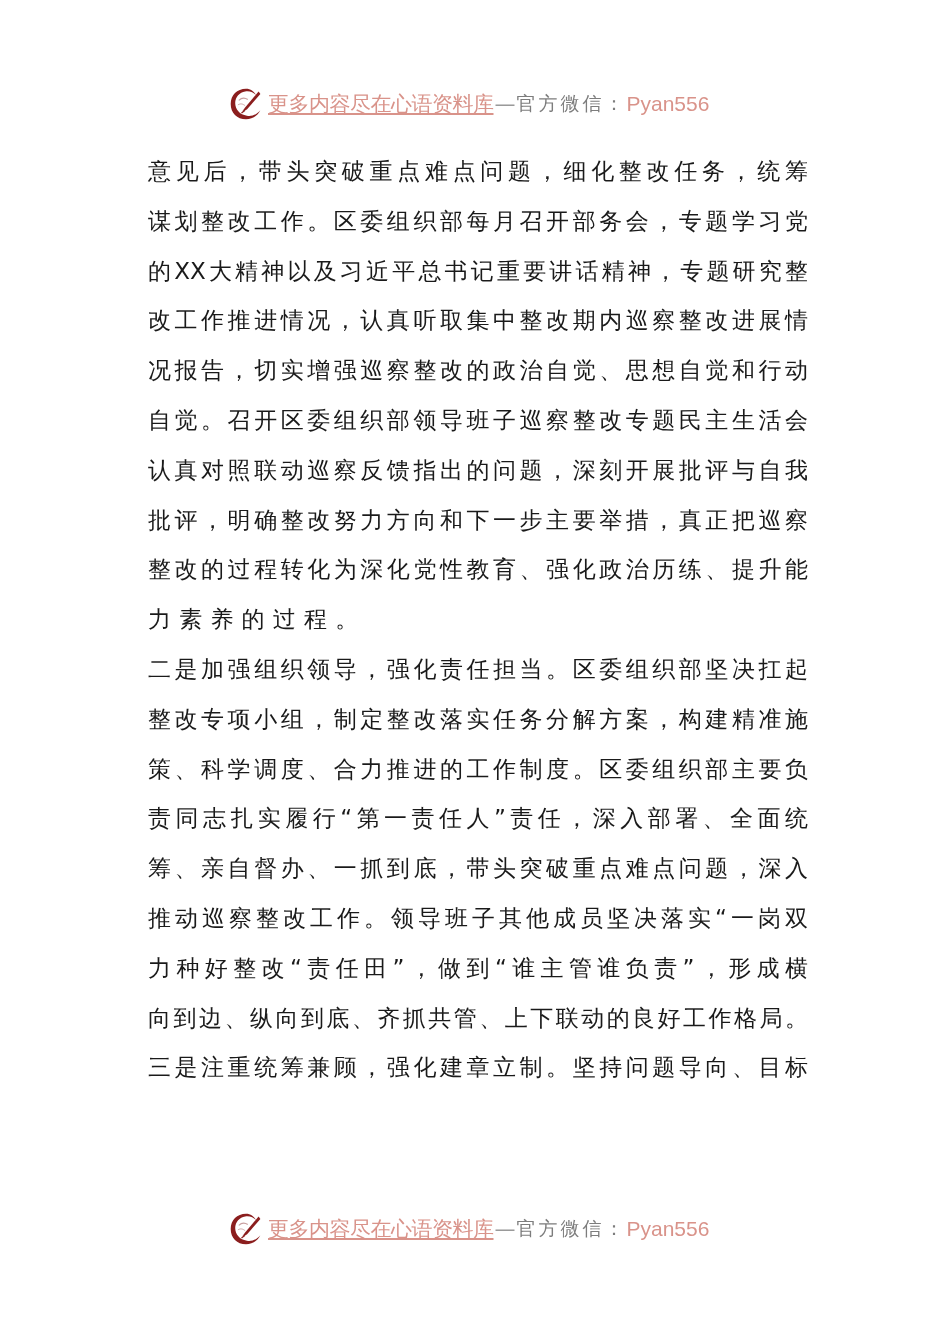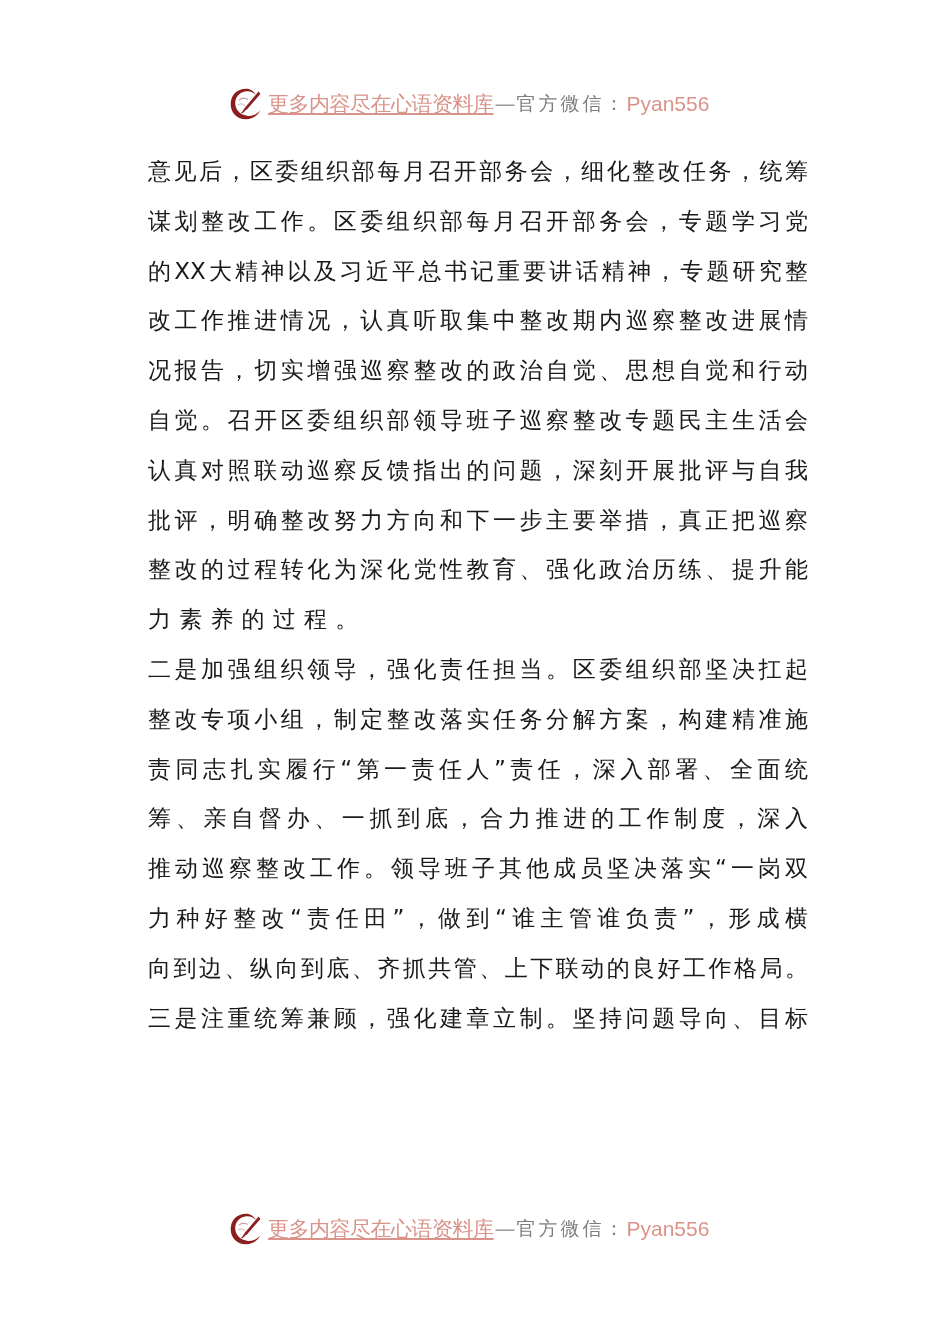--- a/index.html
+++ b/index.html
@@ -86,34 +86,35 @@
     <path d="M11 21 C14 19 17 20 19 22" stroke="#c9a0a0" stroke-width="1" fill="none"></path>
     <path d="M15 30 L19 27" stroke="#8b1e1e" stroke-width="1.5"></path>
   </svg>
   <span class="wm-main">更多内容尽在心语资料库</span>
   <span class="wm-dash">—</span>
   <span class="wm-label">官方微信：</span>
   <span class="wm-id">Pyan556</span>
 </div>
 
 <div class="body-text">
-  <div class="line">意见后，区委组织部每月召开部务会，细化整改任务，统筹</div>
+  <div class="line">意见后，带头突破重点难点问题，细化整改任务，统筹</div>
   <div class="line">谋划整改工作。区委组织部每月召开部务会，专题学习党</div>
   <div class="line">的XX大精神以及习近平总书记重要讲话精神，专题研究整</div>
   <div class="line">改工作推进情况，认真听取集中整改期内巡察整改进展情</div>
   <div class="line">况报告，切实增强巡察整改的政治自觉、思想自觉和行动</div>
   <div class="line">自觉。召开区委组织部领导班子巡察整改专题民主生活会</div>
   <div class="line">认真对照联动巡察反馈指出的问题，深刻开展批评与自我</div>
   <div class="line">批评，明确整改努力方向和下一步主要举措，真正把巡察</div>
   <div class="line">整改的过程转化为深化党性教育、强化政治历练、提升能</div>
   <div class="line last">力素养的过程。</div>
   <div class="line">二是加强组织领导，强化责任担当。区委组织部坚决扛起</div>
   <div class="line">整改专项小组，制定整改落实任务分解方案，构建精准施</div>
+  <div class="line">策、科学调度、合力推进的工作制度。区委组织部主要负</div>
   <div class="line">责同志扎实履行“第一责任人”责任，深入部署、全面统</div>
-  <div class="line">筹、亲自督办、一抓到底，合力推进的工作制度，深入</div>
+  <div class="line">筹、亲自督办、一抓到底，带头突破重点难点问题，深入</div>
   <div class="line">推动巡察整改工作。领导班子其他成员坚决落实“一岗双</div>
   <div class="line">力种好整改“责任田”，做到“谁主管谁负责”，形成横</div>
   <div class="line">向到边、纵向到底、齐抓共管、上下联动的良好工作格局。</div>
   <div class="line">三是注重统筹兼顾，强化建章立制。坚持问题导向、目标</div>
 </div>
 
 <div class="watermark bottom">
   <svg class="wm-logo" viewBox="0 0 40 40">
     <path d="M20 3 C10 3 3 10 3 20 C3 30 10 37 20 37 C27 37 33 33 36 27 C32 32 26 34 21 33 C13 32 8 26 8 19 C8 12 13 7 19 6 C24 5 28 7 31 10 C29 6 25 3 20 3 Z" fill="#8b1e1e"></path>
     <path d="M34 6 L19 24 L16 28 L21 26 L36 9 Z" fill="#8b1e1e"></path>

